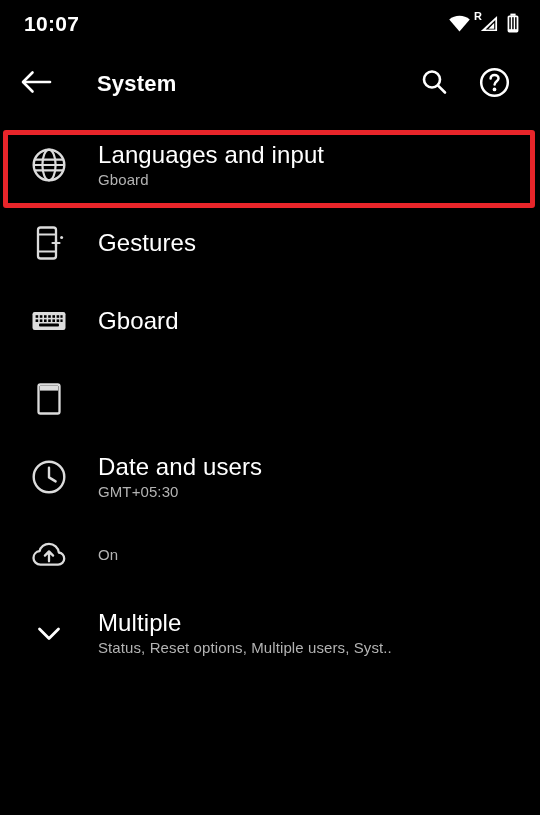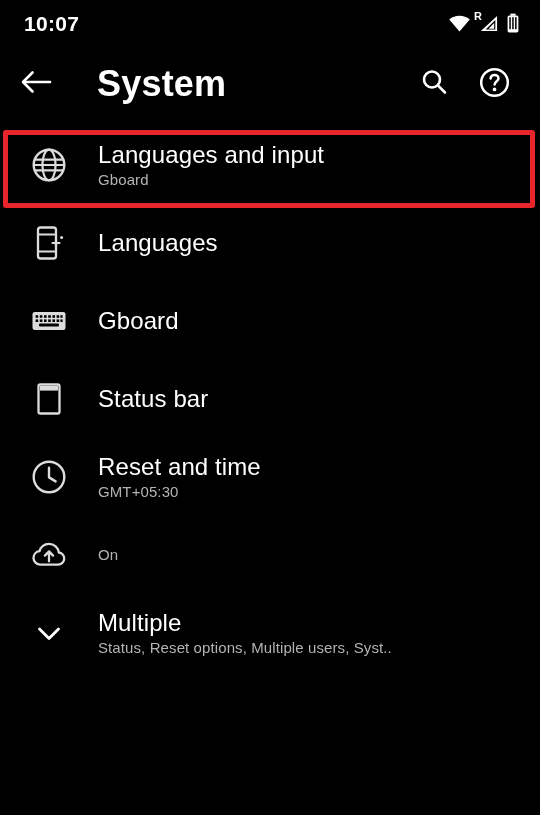--- a/index.html
+++ b/index.html
@@ -27,21 +27,21 @@
   
   .appbar{
     position:absolute; top:46px; left:0; right:0; height:76px;
     display:flex; align-items:center;
   }
   .appbar-back{
     width:72px; height:76px; display:flex; align-items:center; justify-content:center;
     flex:0 0 72px;
   }
   .appbar-title{
-    color:#ffffff; font-size:36px; font-weight:bold; letter-spacing:.2px;
+    color:#ffffff; font-size:22px; font-weight:bold; letter-spacing:.2px;
     flex:1 1 auto; margin-left:25px;
   }
   .appbar-actions{ display:flex; align-items:center; gap:28px; padding-right:30px; }
   .appbar-actions .act{ width:32px; height:32px; display:flex; align-items:center; justify-content:center; }
 
   
   .list{ position:absolute; top:126px; left:0; right:0; bottom:0; }
   .row{
     position:relative;
     display:flex; align-items:center;
@@ -160,21 +160,21 @@
       <div class="row-icon">
         <svg width="38" height="38" viewBox="0 0 38 38">
           <rect x="8" y="3.5" width="18" height="31" rx="2.6" stroke="#dcdcdc" stroke-width="2.3" fill="none"></rect>
           <path d="M8 10.5 H26 M8 27.5 H26" stroke="#dcdcdc" stroke-width="2"></path>
           <rect x="10.2" y="13" width="9" height="12" fill="#000000"></rect>
           <path d="M22.5 19 H29.5 M26 15.5 V22.5" stroke="#dcdcdc" stroke-width="2.2" stroke-linecap="round"></path>
           <circle cx="31.6" cy="13.4" r="1.5" fill="#dcdcdc"></circle>
         </svg>
       </div>
       <div class="row-text">
-        <div class="row-title">Languages</div>
+        <div class="row-title">Gestures</div>
       </div>
     </div>
 
     <div class="row">
       <div class="row-icon">
         <svg width="38" height="38" viewBox="0 0 38 38">
           <rect x="2.5" y="10" width="33" height="18" rx="2.2" fill="#dcdcdc"></rect>
           <g fill="#000000">
             <rect x="5.6" y="13.2" width="2.6" height="2.6"></rect>
             <rect x="9.8" y="13.2" width="2.6" height="2.6"></rect>
@@ -199,34 +199,31 @@
       </div>
     </div>
 
     <div class="row">
       <div class="row-icon">
         <svg width="38" height="38" viewBox="0 0 38 38">
           <rect x="8.5" y="4.5" width="21" height="29" rx="1.8" stroke="#dcdcdc" stroke-width="2.3" fill="none"></rect>
           <rect x="10" y="6" width="18" height="4.6" fill="#dcdcdc"></rect>
         </svg>
       </div>
-      <div class="row-text">
-        <div class="row-title">Status bar</div>
-      </div>
     </div>
 
     <div class="row">
       <div class="row-icon">
         <svg width="38" height="38" viewBox="0 0 38 38">
           <circle cx="19" cy="19" r="15.3" stroke="#dcdcdc" stroke-width="2.4" fill="none"></circle>
           <path d="M19 9.6 V19.4 L25.6 23.4" stroke="#dcdcdc" stroke-width="2.4" stroke-linecap="round" stroke-linejoin="round" fill="none"></path>
         </svg>
       </div>
       <div class="row-text">
-        <div class="row-title">Reset and time</div>
+        <div class="row-title">Date and users</div>
         <div class="row-sub">GMT+05:30</div>
       </div>
     </div>
 
     <div class="row">
       <div class="row-icon">
         <svg width="38" height="38" viewBox="0 0 38 38">
           <path d="M10.4 28.6 C6.6 28.6 3.5 25.6 3.5 21.9 C3.5 18.5 6.1 15.6 9.5 15.2
                    C10.5 10.9 14.4 7.8 19 7.8 C24.1 7.8 28.3 11.6 28.8 16.5
                    C31.9 17 34.2 19.6 34.2 22.7 C34.2 26 31.4 28.6 28.1 28.6 Z" stroke="#dcdcdc" stroke-width="2.3" fill="none" stroke-linejoin="round"></path>

